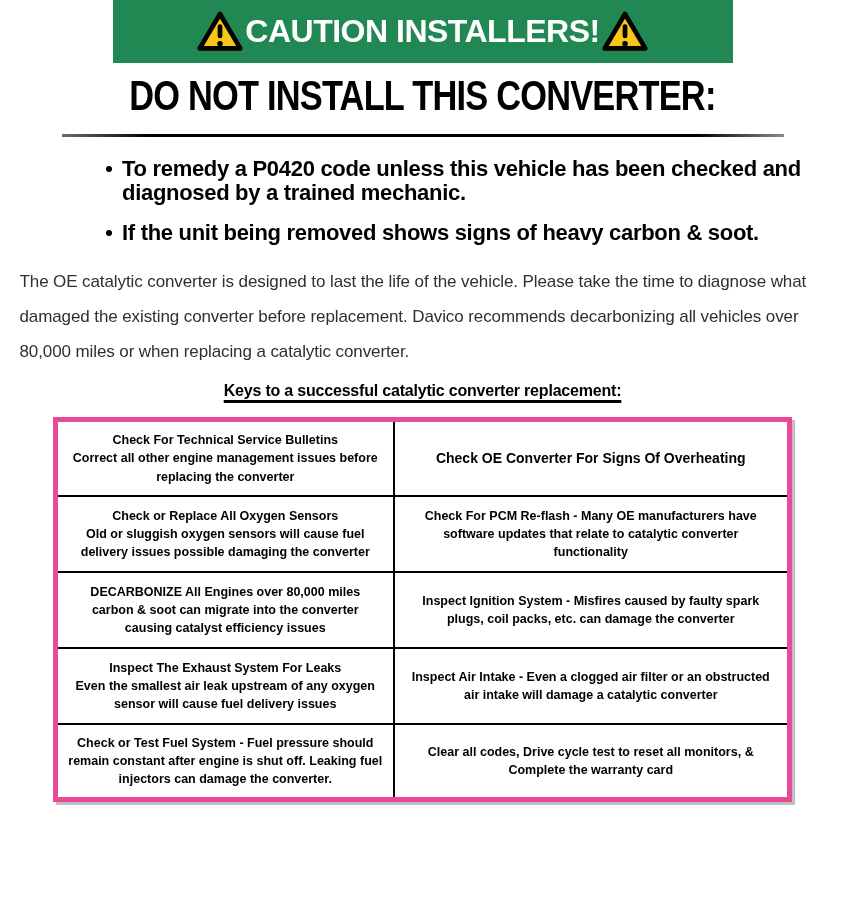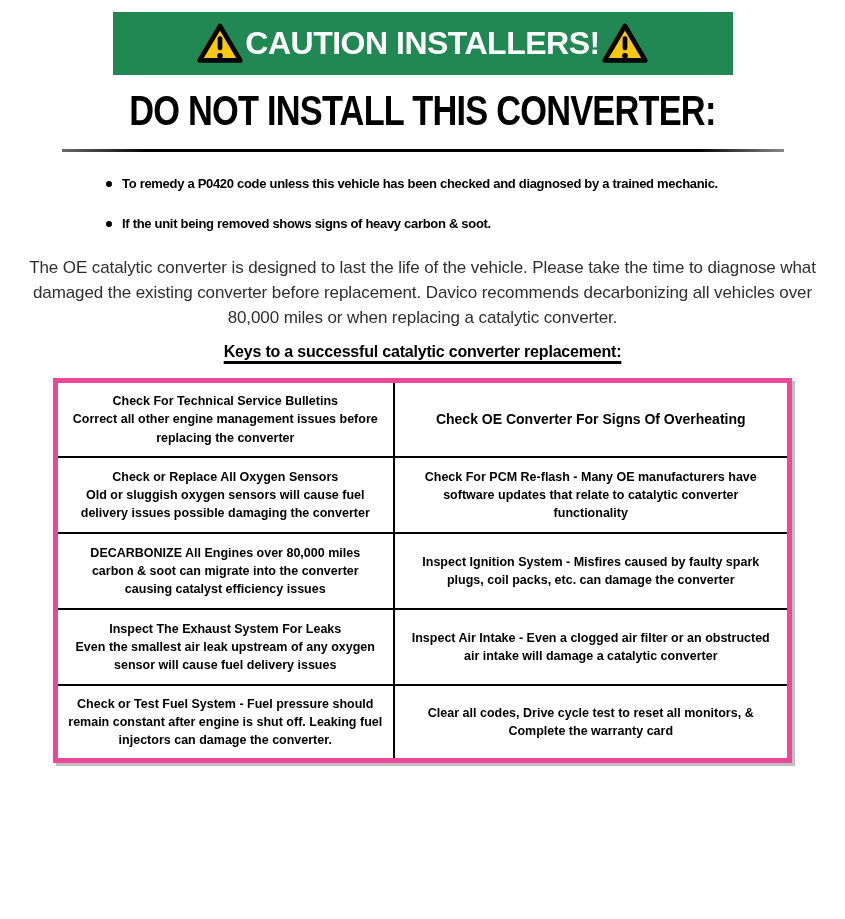--- a/index.html
+++ b/index.html
@@ -8,21 +8,21 @@
     width: 845px; height: 919px;
     font-family: "Liberation Sans", sans-serif;
     color: #000;
     overflow: hidden;
   }
   .page { width: 845px; height: 919px; position: relative; }
 
   
   .banner {
     width: 620px; height: 63px;
-    margin: 12px auto;
+    margin: 0 auto;
     background: #218853;
     display: flex; align-items: center; justify-content: center;
   }
   .banner-text {
     color: #ffffff;
     font-size: 32px;
     font-weight: bold;
     letter-spacing: -0.5px;
     white-space: nowrap;
   }
@@ -51,43 +51,43 @@
   
   .bullets {
     list-style: none;
     margin: 20px 0 0 104px;
     width: 700px;
   }
   .bullets li {
     position: relative;
     padding-left: 18px;
     max-width: 698px;
-    font-size: 13px;
+    font-size: 22px;
     font-weight: bold;
     letter-spacing: -0.3px;
     line-height: 24px;
     margin-bottom: 4px;
     margin-top: 16px;
   }
   .bullets li::before {
     content: "";
     position: absolute;
     left: 2px; top: 9px;
     width: 6px; height: 6px;
     border-radius: 50%;
     background: #000;
   }
 
   
   .para {
     margin: 19px auto 0;
     max-width: 806px;
-    text-align: center;
+    text-align: left;
     font-size: 17px;
-    line-height: 25px;
+    line-height: 35px;
     color: #2f2f2f;
     letter-spacing: -0.1px;
   }
 
   
   .keys-heading {
     margin-top: 13px;
     text-align: center;
     font-size: 16px;
     font-weight: bold;

